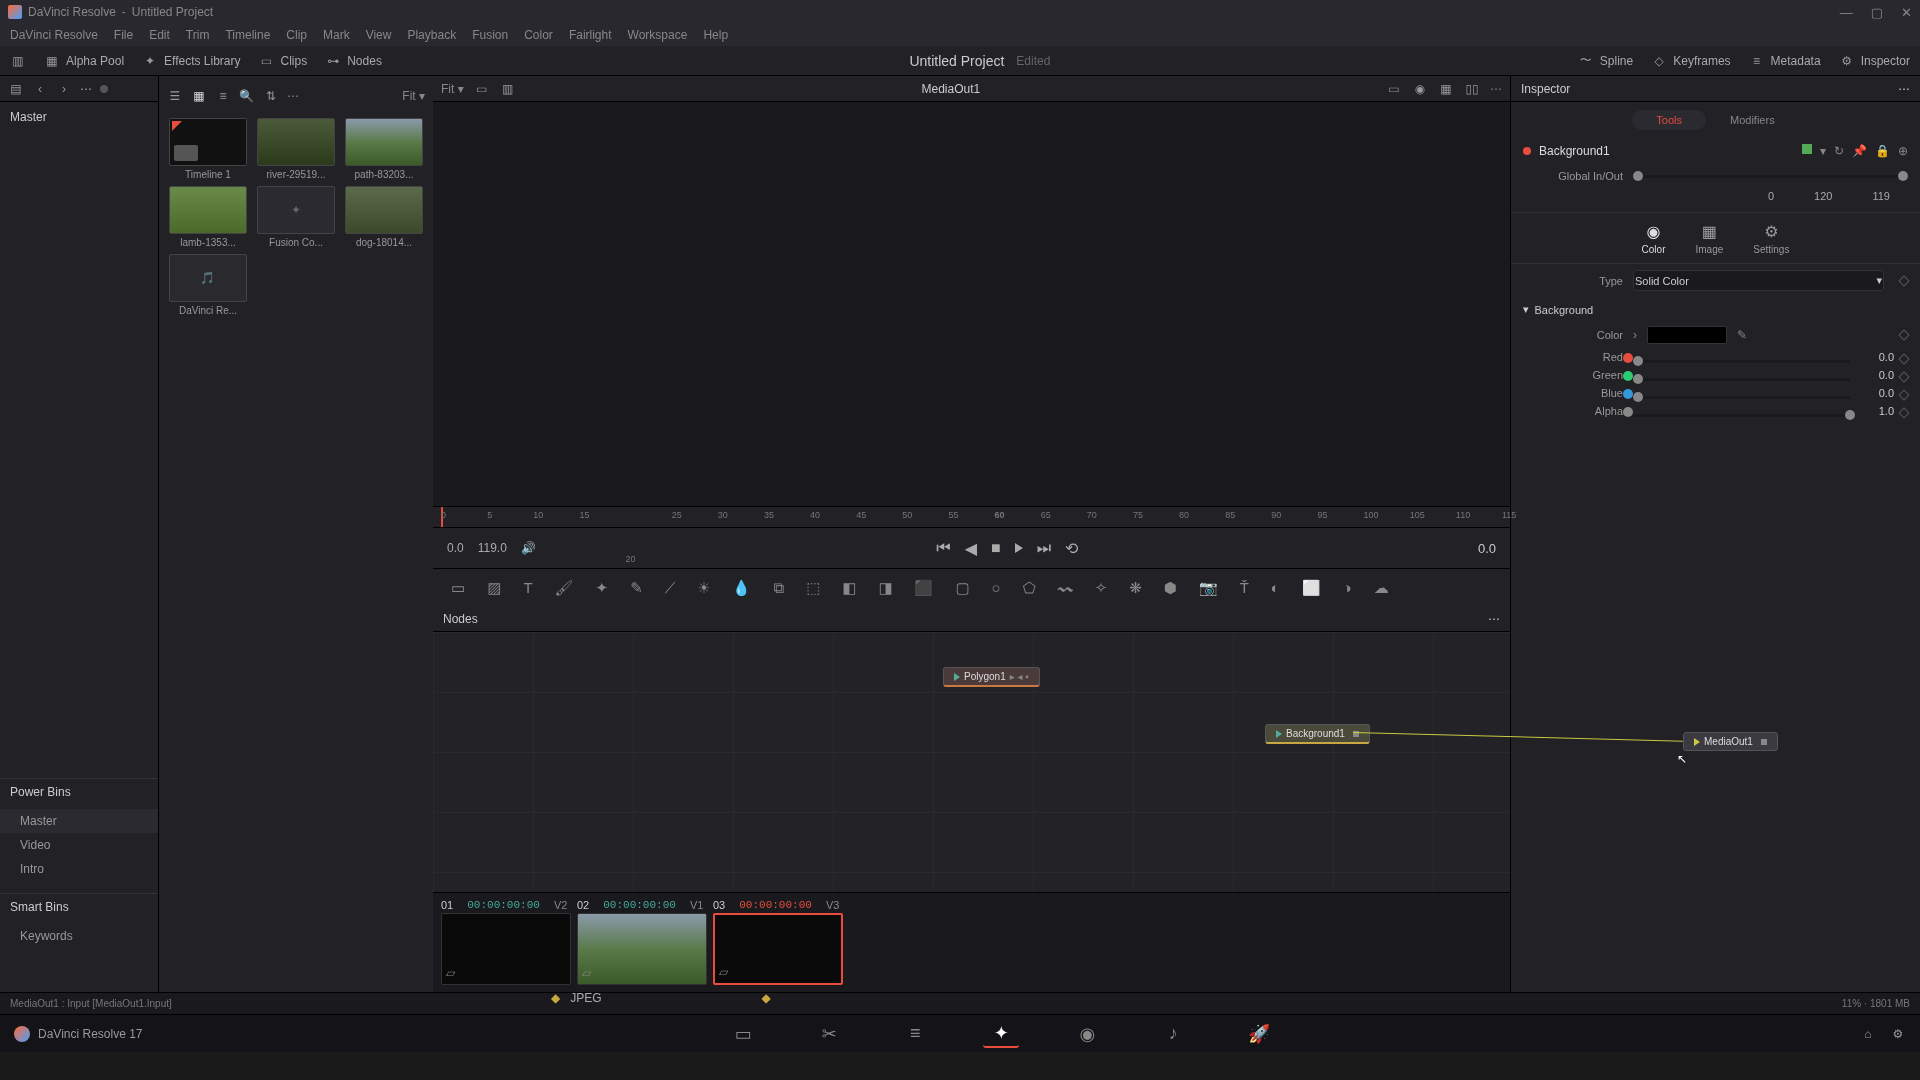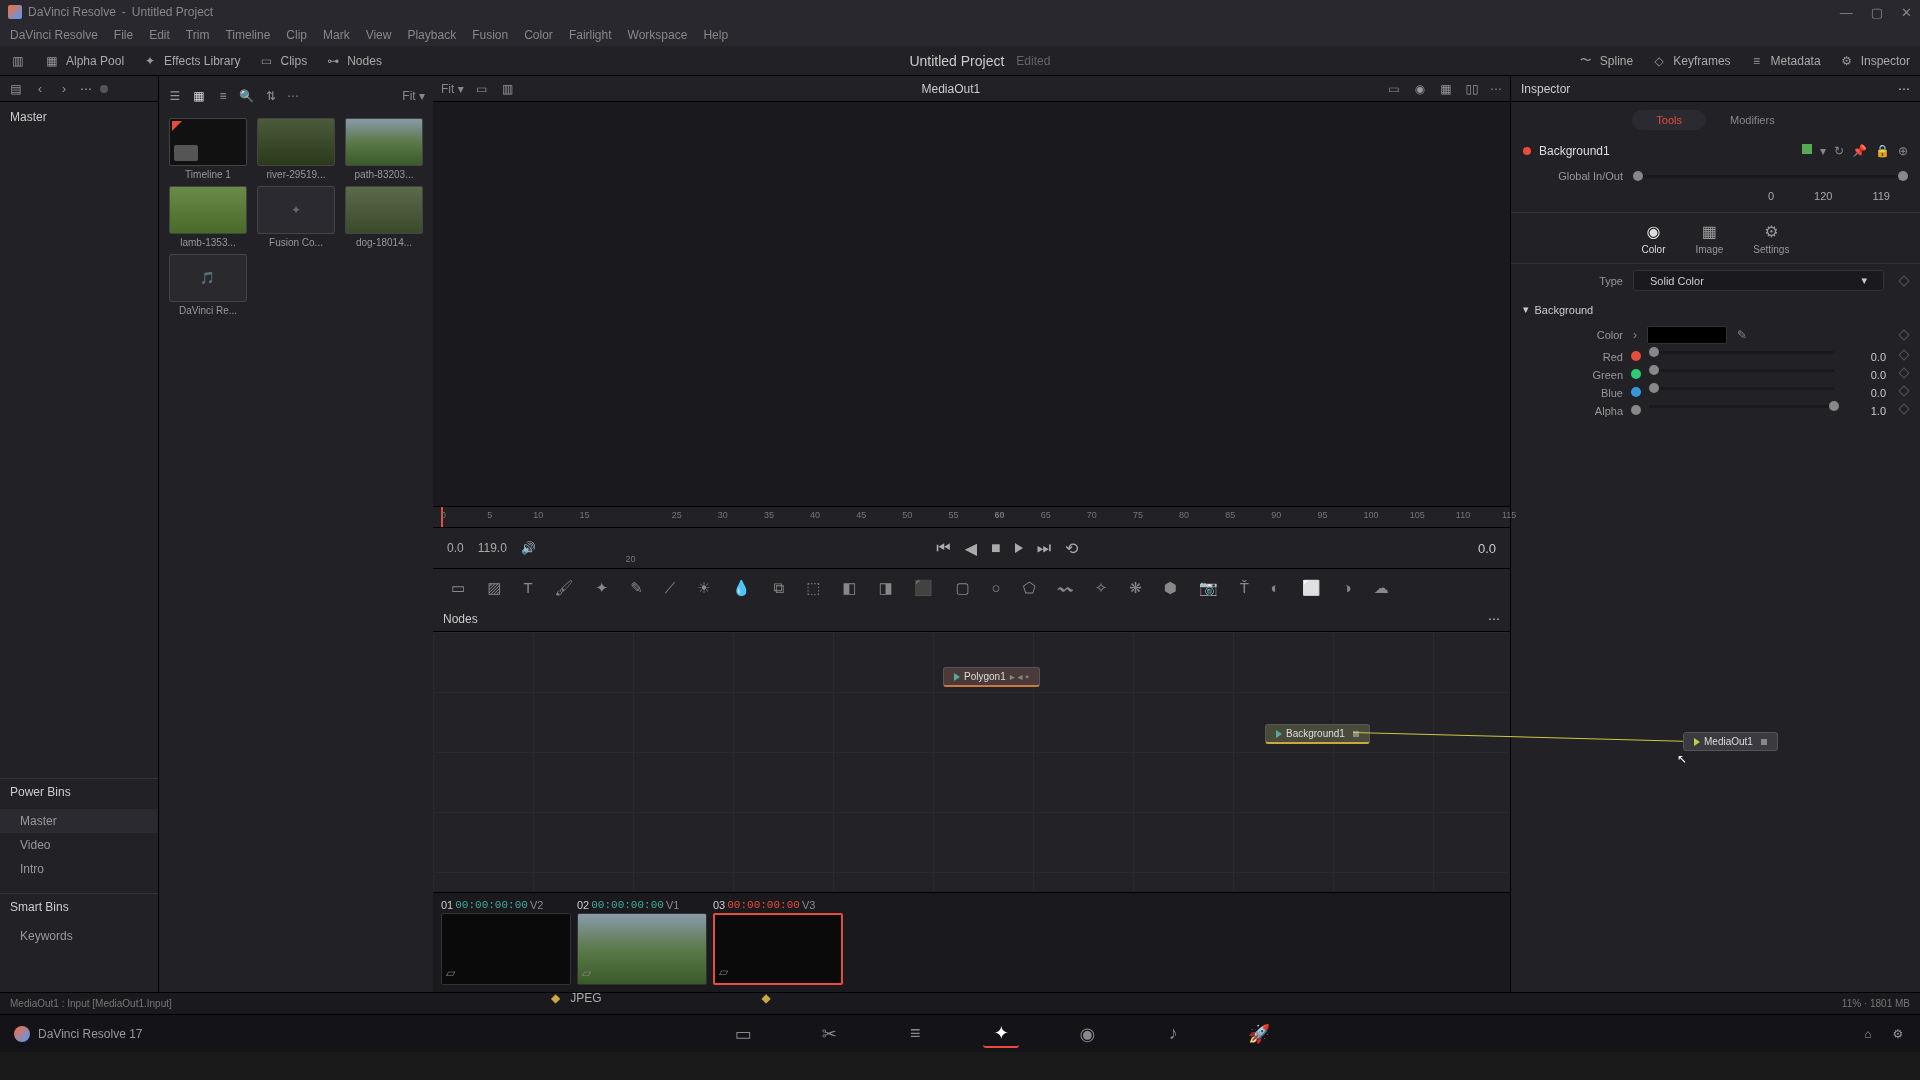--- a/index.html
+++ b/index.html
@@ -54,21 +54,21 @@
 .nodes-canvas{height:260px;background:#232327;position:relative;background-image:linear-gradient(#2a2a2e 1px,transparent 1px),linear-gradient(90deg,#2a2a2e 1px,transparent 1px);background-size:100px 60px}
 .node{position:absolute;background:#3a3a40;border:1px solid #555;border-radius:3px;padding:3px 10px;font-size:10px;color:#ddd;cursor:move;display:flex;align-items:center;gap:4px}
 .node.bg{left:832px;top:92px;background:#4a4a3a;border-bottom:2px solid #c9a842}
 .node.poly{left:510px;top:35px;background:#4a3a3a;border-bottom:2px solid #c97842}
 .node.out{left:1250px;top:100px}
 .node-tri{width:0;height:0;border-style:solid;border-width:4px 0 4px 6px;border-color:transparent transparent transparent #5a9}
 .wire{position:absolute;height:1px;background:#c9c942;left:920px;top:100px;width:330px;transform-origin:left;transform:rotate(1.5deg)}
 .clips-bar{height:100px;background:#1a1a1e;display:flex;align-items:flex-start;padding:4px 8px;gap:6px;border-top:1px solid #000;flex-direction:column}
 .clips-row{display:flex;gap:6px}
 .clip{display:flex;flex-direction:column}
-.clip-head{display:flex;align-items:center;gap:2px;font-size:11px;padding:2px 0}
+.clip-head{display:flex;align-items:center;gap:14px;font-size:11px;padding:2px 0}
 .clip-num{color:#ccc}
 .clip-tc{color:#4a9;font-family:Liberation Mono, monospace}
 .clip-tc.red{color:#e74c3c}
 .clip-trk{color:#888}
 .clip-thumb{width:130px;height:72px;background:#111;border:1px solid #333;border-radius:2px;position:relative}
 .clip-thumb.sel{border:2px solid #e74c3c}
 .inspector{width:410px;background:#212126;border-left:1px solid #000;display:flex;flex-direction:column}
 .insp-head{height:26px;display:flex;align-items:center;padding:0 10px;color:#ccc;font-size:12px;background:#212126;border-bottom:1px solid #000;justify-content:space-between}
 .insp-tabs{display:flex;justify-content:center;padding:8px;gap:0}
 .insp-tab{padding:4px 24px;font-size:11px;color:#888;cursor:pointer;border-radius:10px}
@@ -81,26 +81,26 @@
 .insp-label{width:100px;text-align:right;font-size:11px;color:#999}
 .insp-track{flex:1;height:3px;background:#1a1a1e;border-radius:2px;position:relative}
 .insp-handle{position:absolute;width:10px;height:10px;background:#888;border-radius:50%;top:-4px}
 .insp-vals{display:flex;gap:40px;padding:2px 30px 10px;justify-content:flex-end;font-size:11px;color:#aaa}
 .insp-modes{display:flex;justify-content:center;gap:30px;padding:8px;border-top:1px solid #333;border-bottom:1px solid #333}
 .insp-mode{display:flex;flex-direction:column;align-items:center;gap:3px;font-size:10px;color:#999;cursor:pointer}
 .insp-mode.active{color:#ddd}
 .insp-mode-ic{width:20px;height:20px;display:flex;align-items:center;justify-content:center;font-size:16px}
 .insp-row{display:flex;align-items:center;padding:6px 12px;gap:10px}
 .insp-row-label{width:100px;text-align:right;font-size:11px;color:#999}
-.insp-select{flex:1;background:#1a1a1e;border:1px solid #333;border-radius:3px;padding:3px 16px;font-size:11px;color:#ccc;display:flex;justify-content:space-between;align-items:center}
+.insp-select{flex:1;background:#1a1a1e;border:1px solid #333;border-radius:3px;padding:3px 1px;font-size:11px;color:#ccc;display:flex;justify-content:space-between;align-items:center}
 .insp-section{padding:6px 12px;display:flex;align-items:center;gap:6px;font-size:11px;color:#ccc;cursor:pointer}
 .insp-color-row{display:flex;align-items:center;padding:4px 12px;gap:10px}
 .insp-swatch{width:80px;height:18px;background:#000;border:1px solid #333;border-radius:2px}
 .insp-picker{color:#888;cursor:pointer}
-.insp-chan{display:flex;align-items:flex-start;padding:3px 12px;gap:8px}
+.insp-chan{display:flex;align-items:flex-end;padding:3px 12px;gap:0}
 .insp-chan-label{width:100px;text-align:right;font-size:11px;color:#999}
 .insp-dot{width:10px;height:10px;border-radius:50%}
 .insp-chan-track{flex:1;height:3px;background:#1a1a1e;position:relative}
 .insp-chan-val{width:44px;text-align:right;font-size:11px;color:#ccc}
 .diamond{width:8px;height:8px;transform:rotate(45deg);border:1px solid #555;margin-left:6px}
 .status{height:22px;background:#1a1a1e;display:flex;align-items:center;justify-content:space-between;padding:0 10px;font-size:10px;color:#777;border-top:1px solid #000}
 .bottom{height:38px;background:#141418;display:flex;align-items:center;justify-content:space-between;padding:0 14px;border-top:1px solid #000}
 .bottom-left{display:flex;align-items:center;gap:8px;color:#999;font-size:12px}
 .bottom-logo{width:16px;height:16px;background:linear-gradient(135deg,#ff6b35,#4a9eff);border-radius:50%}
 .bottom-center{display:flex;gap:50px}

